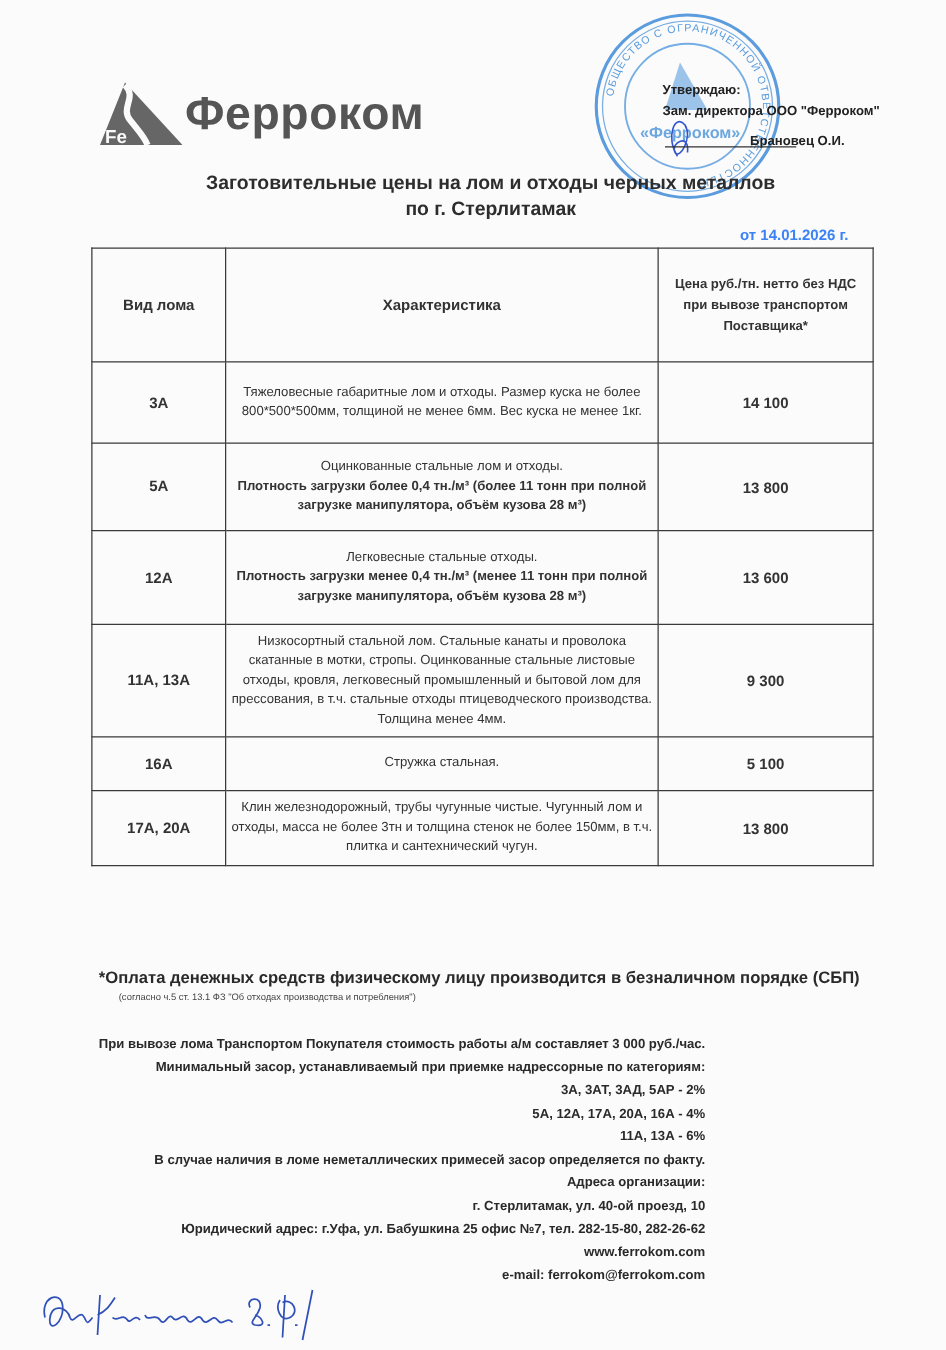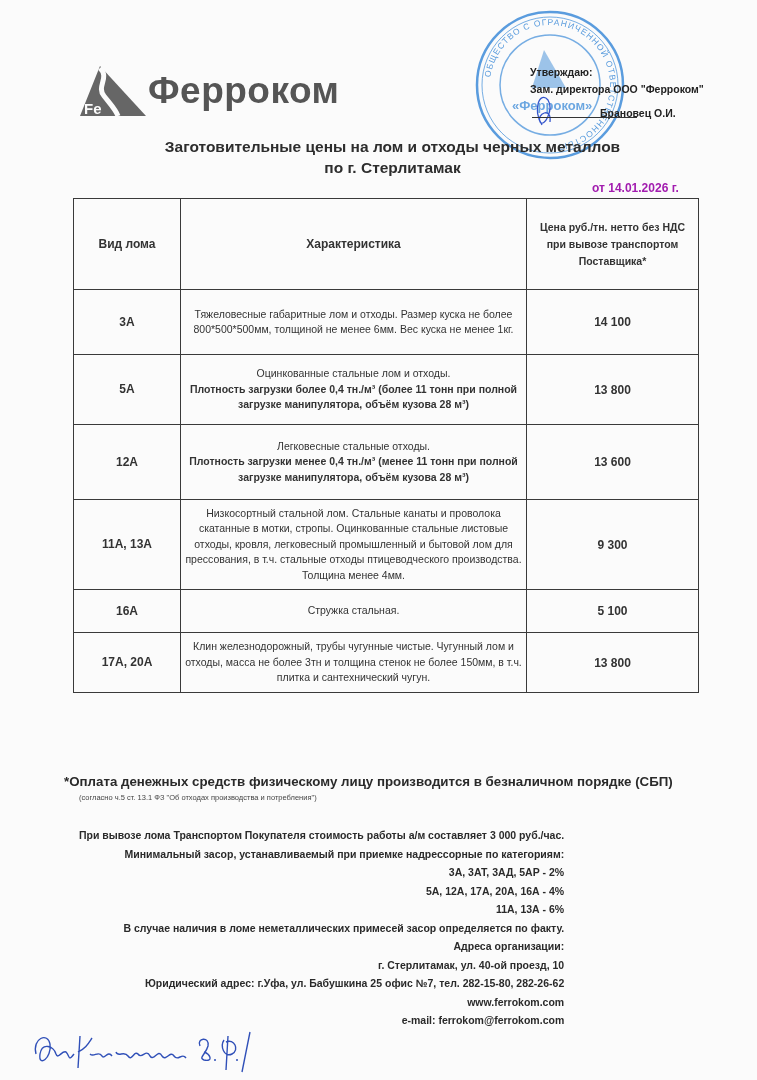--- a/index.html
+++ b/index.html
@@ -13,40 +13,40 @@
   .logo { left:76px; top:64px; width:270px; height:56px; }
   .logo svg { position:absolute; left:0; top:0; }
   .logo-text { position:absolute; left:72px; top:6px; font-size:37px; font-weight:bold; color:#555; letter-spacing:0.5px; }
   
   .stamp { left:462px; top:10px; width:176px; height:150px; }
   .approval { left:530px; top:64px; font-size:10.5px; font-weight:bold; color:#222; line-height:17px; }
   .approval .line3 { padding-left:70px; margin-top:7px; }
   .sig-line { left:532px; top:117px; width:105px; height:1px; background:#333; }
   
   .title { left:14px; width:757px; top:136px; text-align:center; font-weight:bold; font-size:15.5px; line-height:21px; color:#2d2d2d; }
-  .date { left:592px; top:181px; font-size:12px; font-weight:bold; color:#a21caf; }
+  .date { left:592px; top:181px; font-size:12px; font-weight:bold; color:#3b82f6; }
   
   table.prices {
     position:absolute; left:73px; top:198px; width:625px;
     border-collapse:collapse; table-layout:fixed; font-size:10.5px; color:#333;
   }
   table.prices td, table.prices th {
     border:1.3px solid #3a3a3a; text-align:center; vertical-align:middle; padding:2px 4px;
   }
   table.prices th { font-weight:bold; }
   th.c1 { font-size:12px; }
   th.c2 { font-size:12px; font-weight:normal;margin-left:48px; }
   th.c3 { font-size:10.5px; line-height:17px; }
   td.kind { font-weight:bold; font-size:12px; line-height:17px; }
   td.desc { line-height:15.5px; }
   td.desc .b { font-weight:bold; }
   td.price { font-weight:bold; font-size:12px; }
   
-  .pay-note { left:64px; top:774px; font-size:13.3px; font-weight:bold; color:#2a2a2a; }
-  .pay-sub { left:79px; top:793px; font-size:7.5px; color:#444;text-align:right; }
+  .pay-note { left:79px; top:774px; font-size:13.3px; font-weight:bold; color:#2a2a2a; }
+  .pay-sub { left:95px; top:793px; font-size:7.5px; color:#444;text-align:right; }
   .info { left:79px; top:826px; font-size:10.5px; font-weight:bold; line-height:18.5px; color:#2a2a2a;text-align:right; }
   .handsig { left:28px; top:1024px; }
 </style>
 </head>
 <body>
 
 <div class="abs logo">
   <svg width="70" height="56" viewBox="0 0 70 56">
     <polygon points="24,2 4,52 70,52" fill="#666"></polygon>
     <path d="M24,4 C34,14 20,22 28,32 C36,42 40,46 42,52" stroke="#fbfbfb" stroke-width="5" fill="none"></path>

